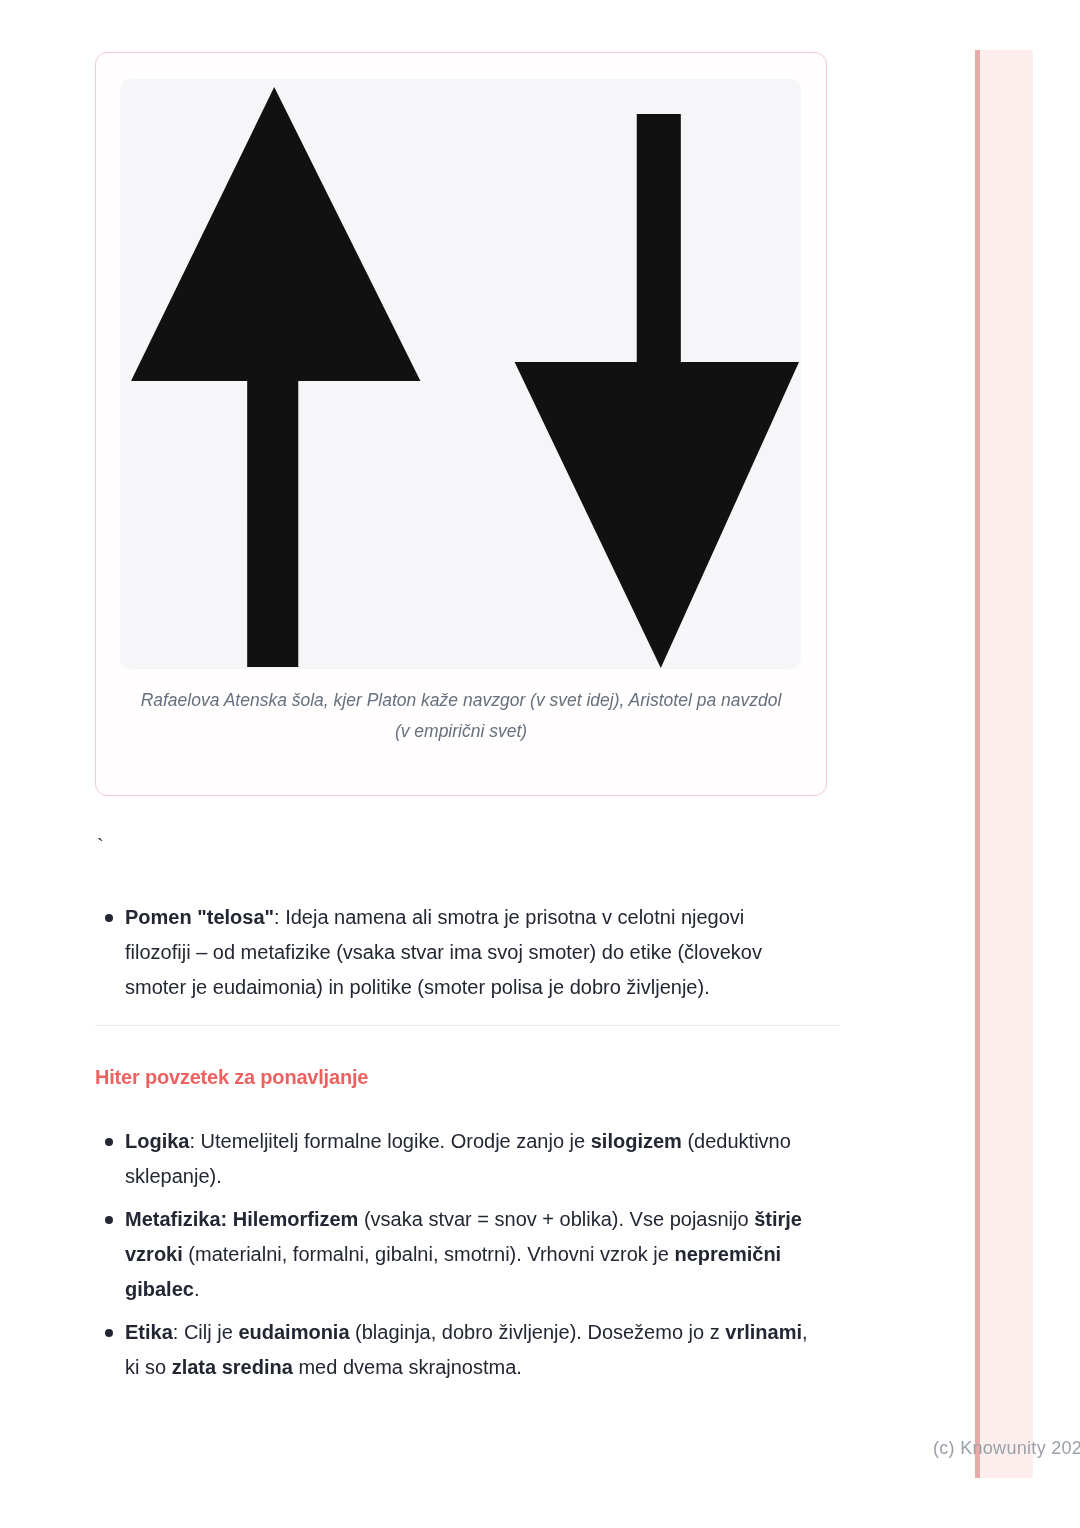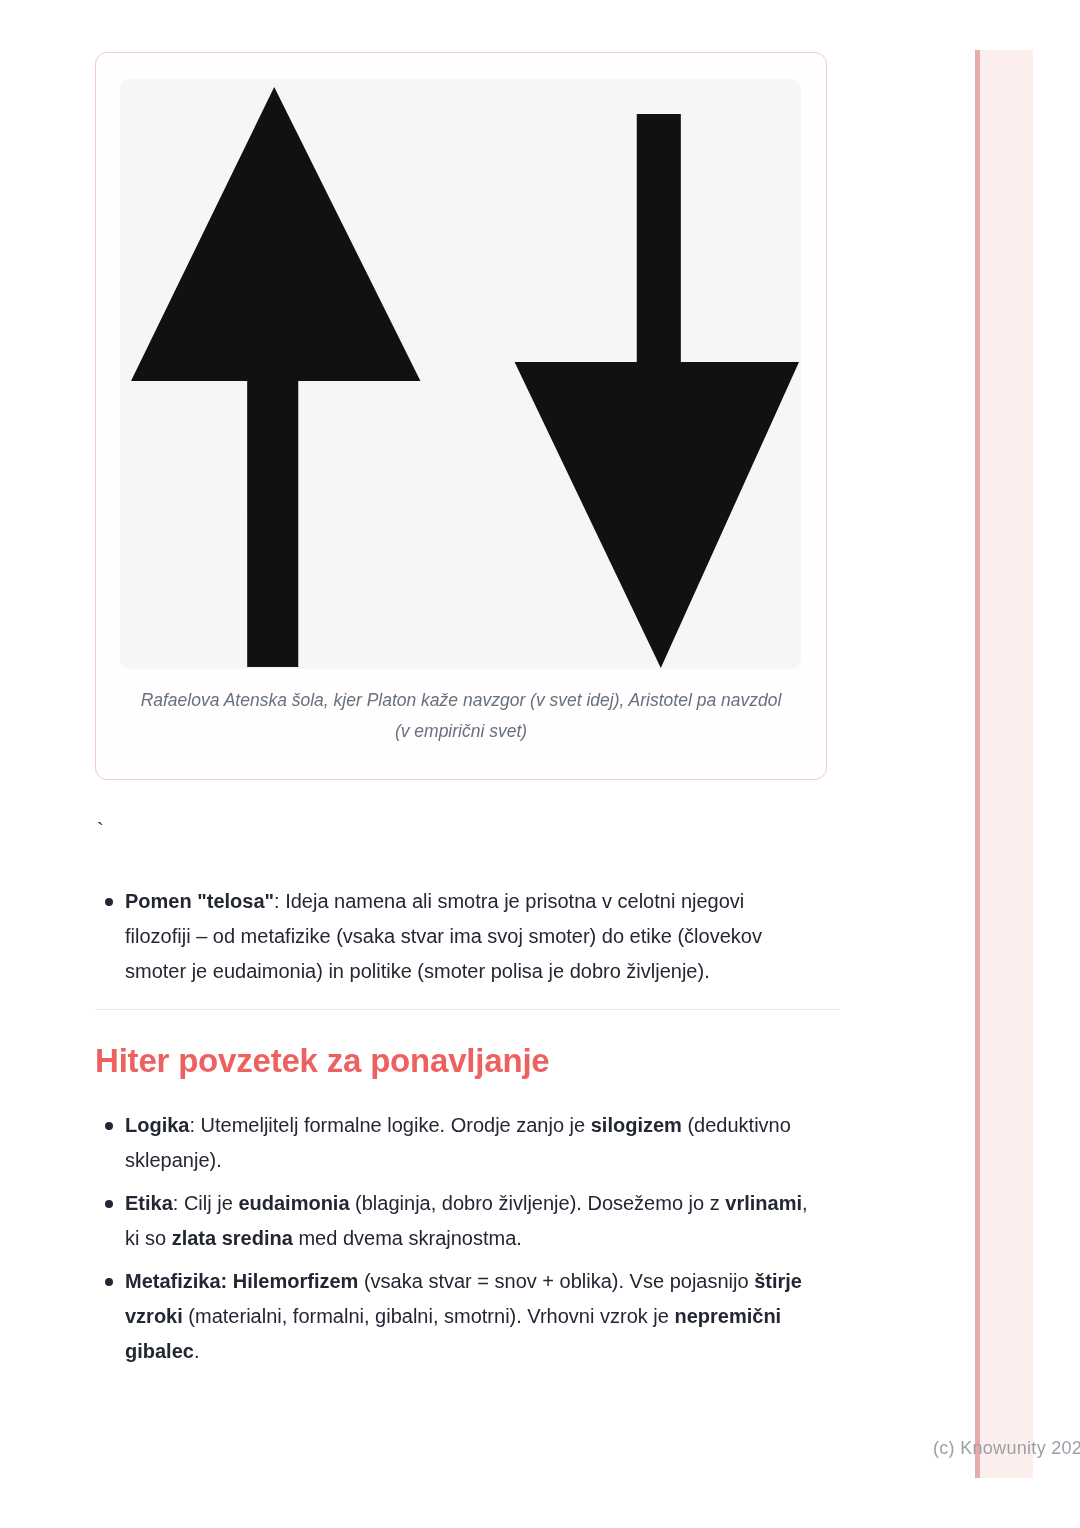--- a/index.html
+++ b/index.html
@@ -42,21 +42,21 @@
     width: 745px;
     z-index: 1;
   }
 
   
   .figure-card {
     width: 732px;
     border: 1.5px solid #f3cbcb;
     border-radius: 12px;
     background: #fffdfd;
-    padding: 26px 24px 32px;
+    padding: 26px 24px 48px;
   }
   .figure-image {
     width: 681px;
     height: 590px;
     background: #f6f6f8;
     border-radius: 10px;
     overflow: hidden;
   }
   .figure-image svg { display: block; width: 100%; height: 100%; }
   .figure-caption {
@@ -104,21 +104,21 @@
 
   hr.divider {
     border: none;
     border-top: 1.5px solid #e8e8ea;
     margin: 20px 0 0 0;
     width: 745px;
   }
 
   h2.summary-heading {
     margin: 34px 0 0 0;
-    font-size: 33px;
+    font-size: 20px;
     line-height: 34px;
     font-weight: 700;
     letter-spacing: -0.2px;
     color: #ee6161;
   }
 
   ul.bullets.summary { margin-top: 30px; }
 </style>
 </head>
 <body>
@@ -143,17 +143,17 @@
   <ul class="bullets">
     <li><strong>Pomen "telosa"</strong><span>: Ideja namena ali smotra je prisotna v celotni njegovi filozofiji – od metafizike (vsaka stvar ima svoj smoter) do etike (človekov smoter je eudaimonia) in politike (smoter polisa je dobro življenje).</span></li>
   </ul>
 
   <hr class="divider">
 
   <h2 class="summary-heading">Hiter povzetek za ponavljanje</h2>
 
   <ul class="bullets summary">
     <li><strong>Logika</strong><span>: Utemeljitelj formalne logike. Orodje zanjo je </span><strong>silogizem</strong><span> (deduktivno sklepanje).</span></li>
+    <li><strong>Metafizika: Hilemorfizem</strong><span> (vsaka stvar = snov + oblika). Vse pojasnijo </span><strong>štirje vzroki</strong><span> (materialni, formalni, gibalni, smotrni). Vrhovni vzrok je </span><strong>nepremični gibalec</strong><span>.</span></li>
     <li><strong>Etika</strong><span>: Cilj je </span><strong>eudaimonia</strong><span> (blaginja, dobro življenje). Dosežemo jo z </span><strong>vrlinami</strong><span>, ki so </span><strong>zlata sredina</strong><span> med dvema skrajnostma.</span></li>
-    <li><strong>Metafizika: Hilemorfizem</strong><span> (vsaka stvar = snov + oblika). Vse pojasnijo </span><strong>štirje vzroki</strong><span> (materialni, formalni, gibalni, smotrni). Vrhovni vzrok je </span><strong>nepremični gibalec</strong><span>.</span></li>
   </ul>
 
 </div>
 
 </body></html>

